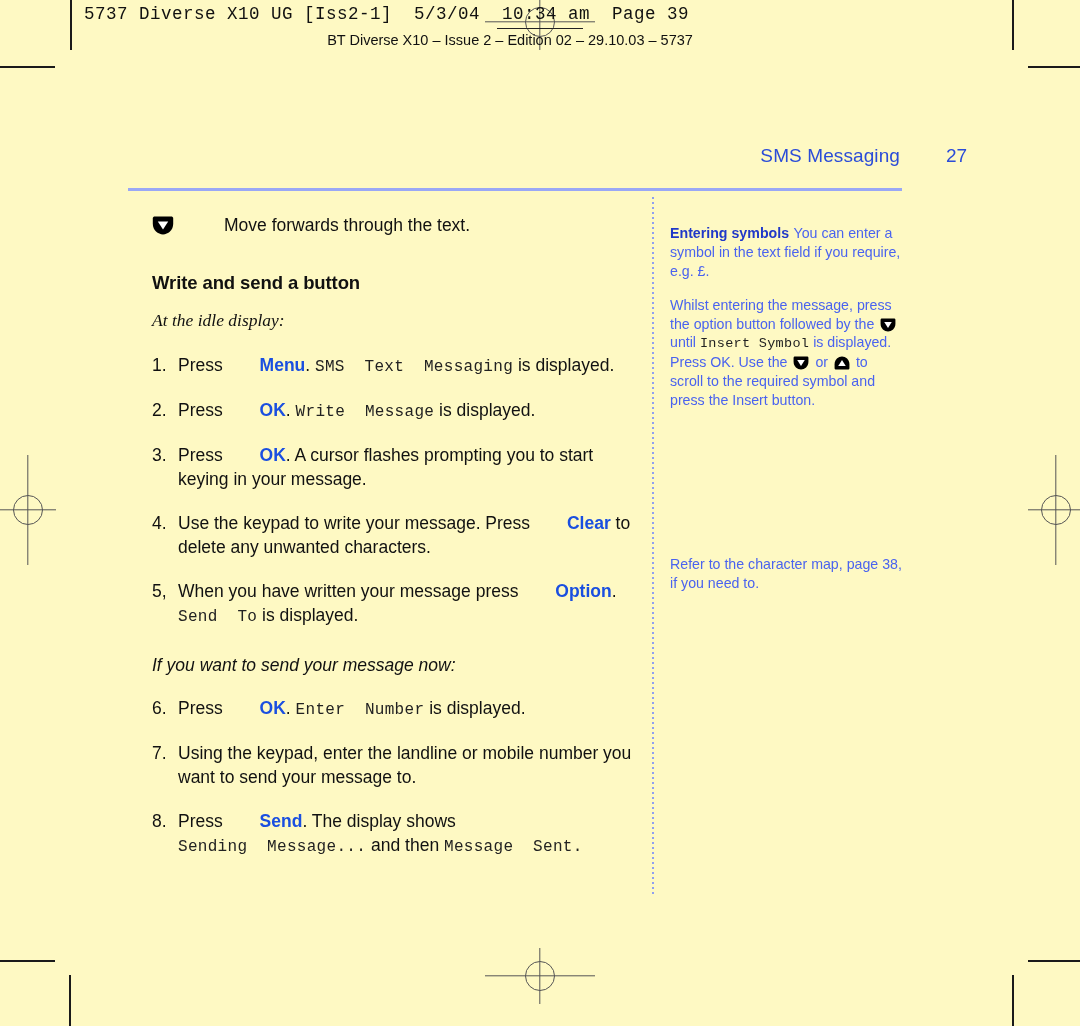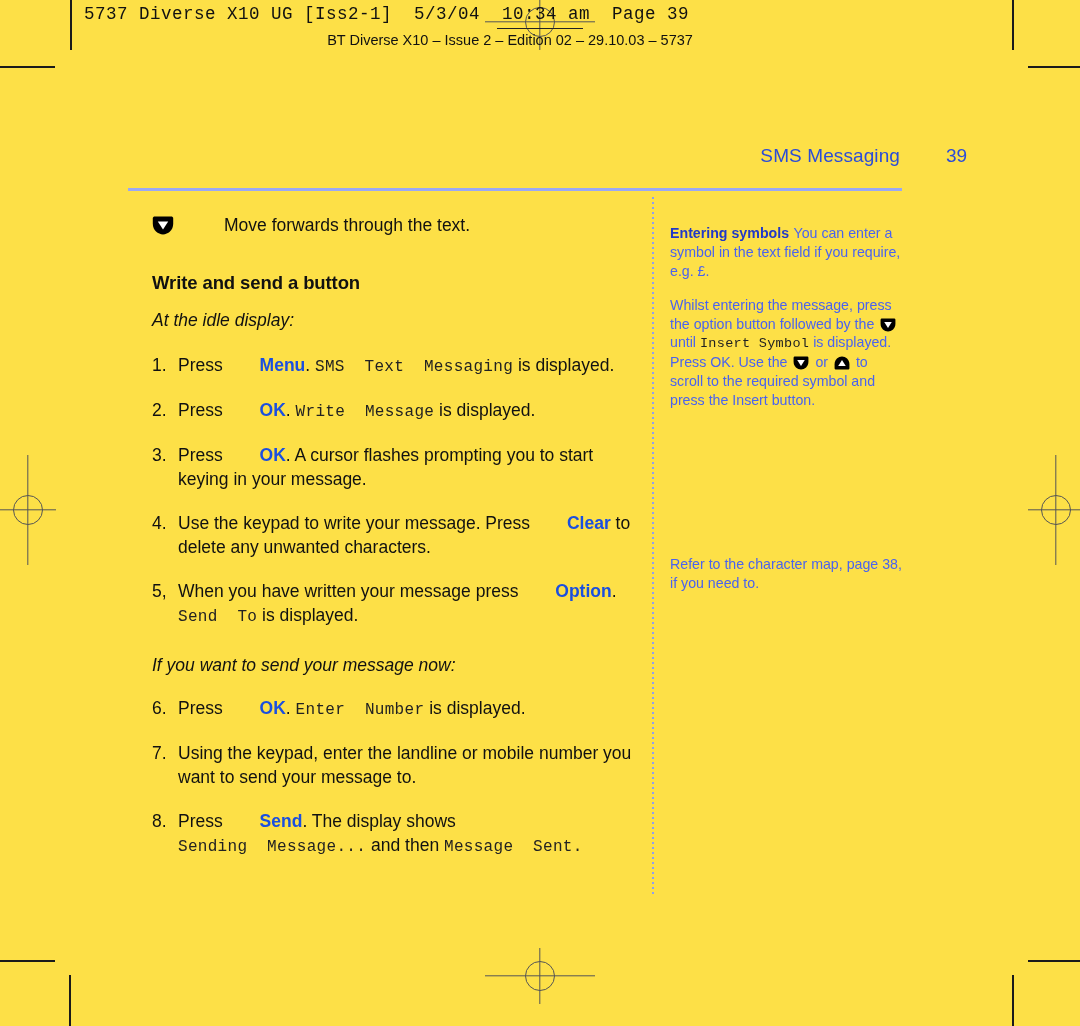--- a/index.html
+++ b/index.html
@@ -3,21 +3,21 @@
 <meta charset="utf-8">
 <style>
   * { box-sizing: border-box; }
   html, body {
     margin: 0; padding: 0;
     width: 1080px; height: 1026px;
     background: #ffffff;
     font-family: "Liberation Sans", sans-serif;
     overflow: hidden;
   }
-  .page { position: relative; width: 1080px; height: 1026px; background:#fde047; }
+  .page { position: relative; width: 1080px; height: 1026px; background:#fef9c3; }
 
   
   .cropmark { position: absolute; background: #1a1a1a; }
   .v-crop { width: 1.6px; }
   .h-crop { height: 1.6px; }
 
   .regmark { position: absolute; }
   .regmark .rm-v { position:absolute; left:50%; top:0; width:1.4px; height:100%; background:#555; transform:translateX(-50%); }
   .regmark .rm-h { position:absolute; top:50%; left:0; height:1.4px; width:100%; background:#555; transform:translateY(-50%); }
   .regmark .rm-c { position:absolute; left:50%; top:50%; width:30px; height:30px; margin:-15px 0 0 -15px;
@@ -64,21 +64,21 @@
 
   .ico { position: relative; width: 22px; height: 19px; flex: 0 0 22px; margin-top: 2px; }
   .ico svg { display:block; width:22px; height:19px; }
   .ico-inline { display:inline-block; vertical-align:-3px; width:16px; height:14px; margin:0 2px; }
   .ico-inline svg { display:block; width:16px; height:14px; }
 
   h2.sec {
     font-size: 18.5px; font-weight: bold; color:#111;
     margin: 34px 0 14px 0; letter-spacing: -0.1px;
   }
-  p.ital { font-style: italic; font-size: 17.5px; color:#111; margin: 16px 0 22px 0; }
+  p.ital { font-style: italic; font-size: 17.5px; color:#111; margin: 16px 0 22px 0; font-family: Liberation Serif, serif; }
   p.ital2 { font-style: italic; font-size: 17.5px; color:#111; margin: 26px 0 20px 0; }
 
   ol.steps { list-style: none; margin: 0; padding: 0; }
   ol.steps li {
     position: relative; padding-left: 26px; margin-bottom: 20px;
     font-size: 17.5px; line-height: 1.38; color:#111;
   }
   ol.steps li .num { position: absolute; left: 0; top: 0; }
 
   .kb { color: #1a4fe0; font-weight: bold; margin-left: 32px; }
@@ -128,21 +128,21 @@
     <div class="rm-v"></div>
       <div class="rm-h"></div>
       <div class="rm-c"></div>
   </div>
 
   <div class="slug-mono">5737 Diverse X10 UG [Iss2-1]  5/3/04  10:34 am  Page 39</div>
   <div class="slug-underline"></div>
   <div class="slug-caption">BT Diverse X10 – Issue 2 – Edition 02 – 29.10.03 – 5737</div>
 
   <div class="runhead">SMS Messaging</div>
-  <div class="runhead-page">39</div>
+  <div class="runhead-page">27</div>
   <div class="rule"></div>
 
   <div class="divider"></div>
 
   <div class="col-main">
 
 
     <div class="keyrow">
       <span class="ico">
         <svg viewBox="0 0 22 19">

